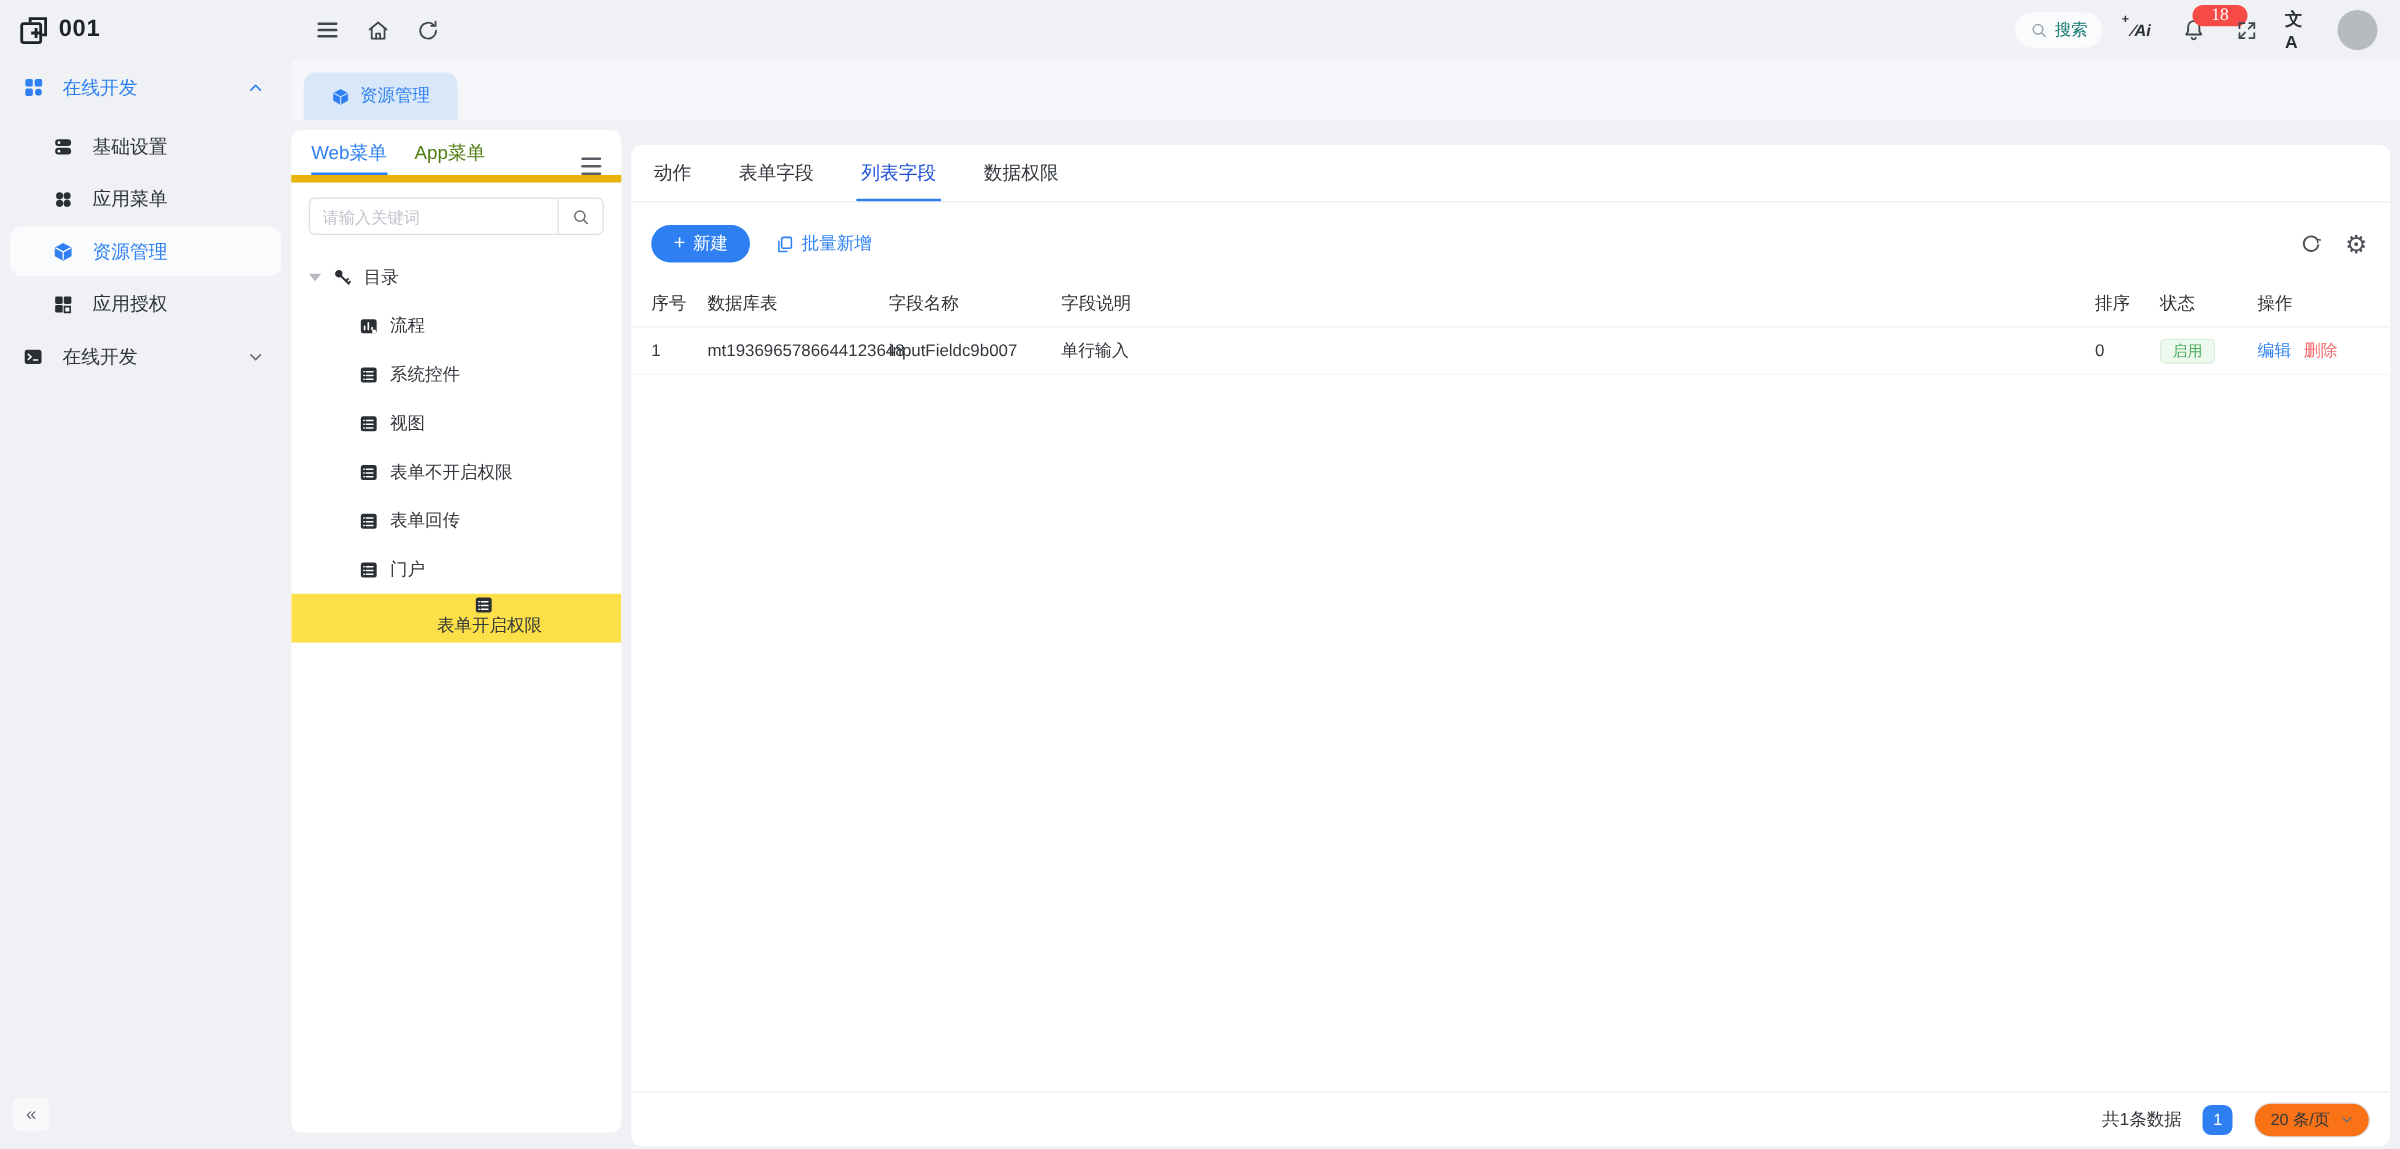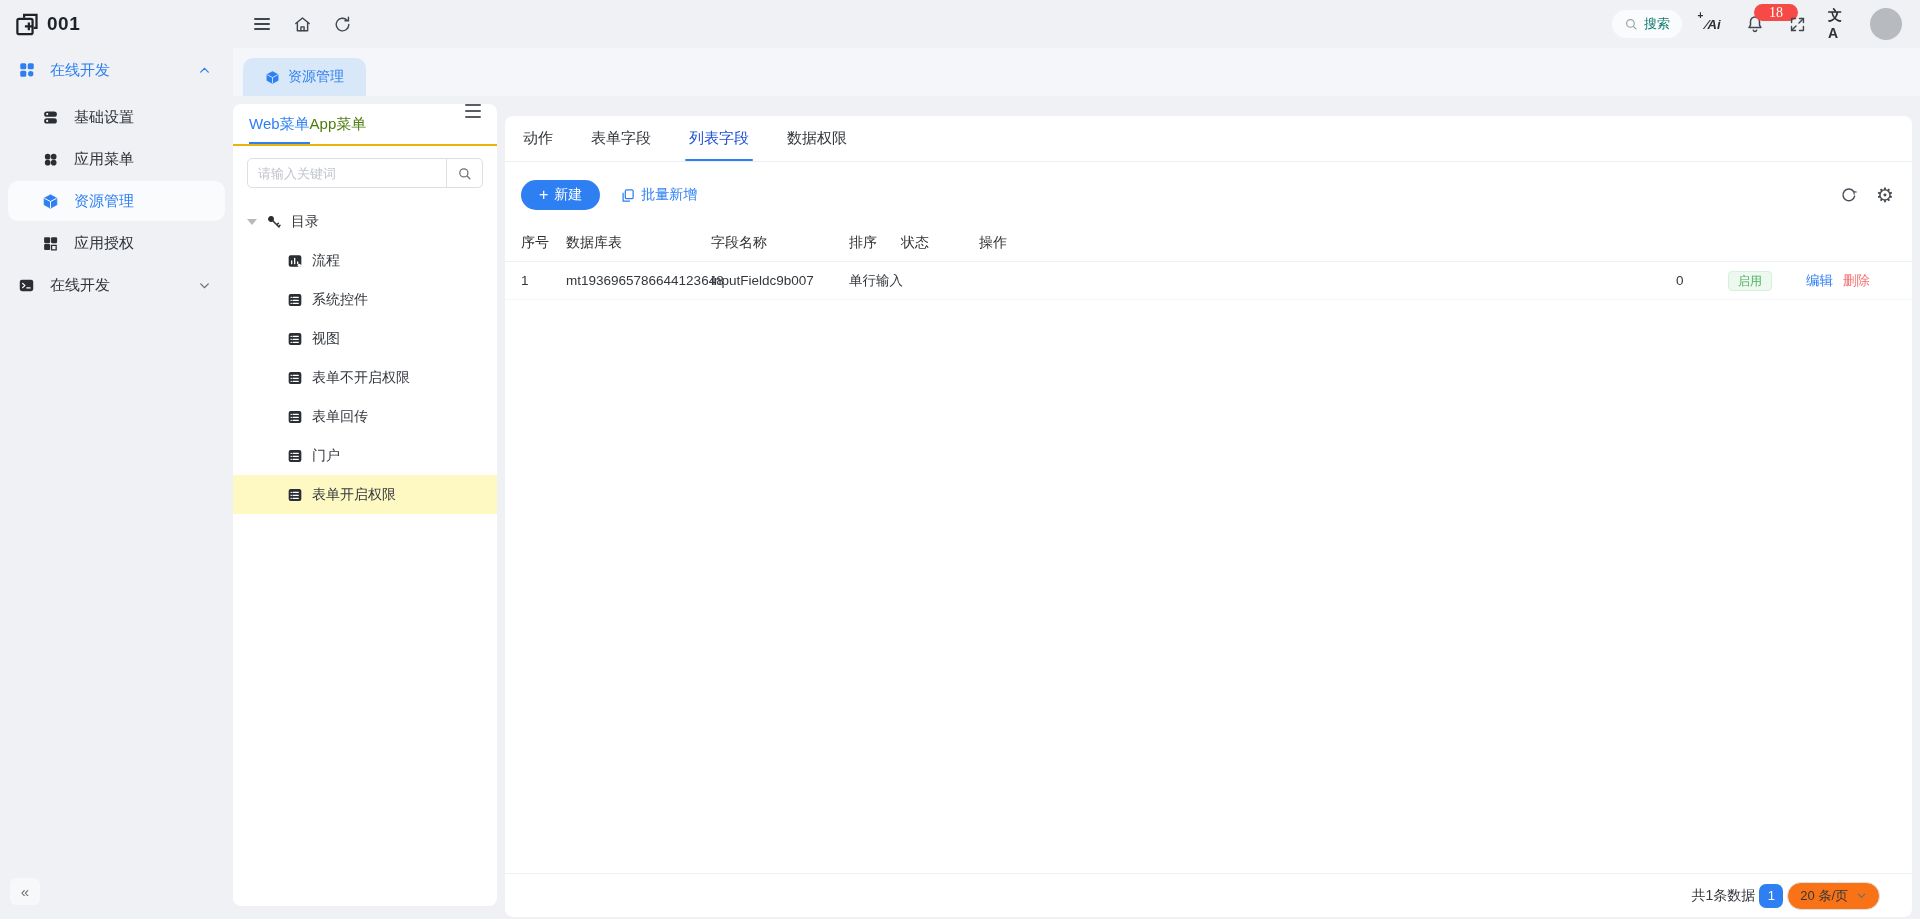--- a/index.html
+++ b/index.html
@@ -34,33 +34,33 @@
   .gap-sm { height:3px; }
 
   .collapse-btn { position:absolute; left:10px; top:878px; width:30px; height:27px; background:#f7f8fa; border-radius:6px; color:#6b6f75; font-size:15px; display:flex; align-items:center; justify-content:center; cursor:pointer; }
 
   
   .tabstrip { position:absolute; left:233px; top:48px; right:0; height:48px; background:#f4f6f9; display:flex; align-items:flex-end; padding-left:10px; }
   .wtab { height:38px; background:#d9e8f8; border-radius:10px 10px 0 0; display:flex; align-items:center; gap:8px; padding:0 22px; color:#2e80f2; font-size:14px; cursor:pointer; }
 
   
   .tree-panel { position:absolute; left:233px; top:104px; width:264px; height:802px; background:#fff; border-radius:8px; display:flex; flex-direction:column; }
-  .tp-head { height:42px; border-bottom:2px solid #eab308; display:flex; align-items:flex-start; padding:0 16px; }
+  .tp-head { height:42px; border-bottom:6px solid #eab308; display:flex; align-items:flex-end; padding:0 16px; gap:22px; }
   .tp-tab { font-size:15px; color:#4d7c0f; cursor:pointer; position:relative; height:100%; display:flex; align-items:center; }
   .tp-tab.active { color:#2e80f2; }
   .tp-tab.active .uline { position:absolute; left:0; right:0; bottom:0; height:2px; background:#2e80f2; }
   .tp-menu-ic { margin-left:auto; display:flex; flex-direction:column; gap:4px; width:16px; cursor:pointer; }
   .tp-menu-ic i { height:2px; background:#5a5e64; border-radius:1px; }
   .tp-search { margin:12px 14px 10px; height:30px; border:1px solid #dcdfe6; border-radius:5px; display:flex; align-items:center; overflow:hidden; background:#fff; }
   .tp-search input { flex:1; border:none; outline:none; padding:0 10px; font-size:13px; color:#333; font-family:inherit; background:transparent; }
   .tp-search input::placeholder { color:#c0c4cc; }
   .tp-search .sbtn { width:36px; height:100%; border-left:1px solid #dcdfe6; display:flex; align-items:center; justify-content:center; color:#6b6f75; cursor:pointer; }
   .tree { flex:1; overflow:hidden; padding-top:4px; }
   .tree-row { height:39px; display:flex; align-items:center; font-size:14px; color:#33373c; cursor:pointer; padding-left:14px; }
-  .tree-row.selected { background:#fef9c3; }
+  .tree-row.selected { background:#fde047;flex-direction:column; }
   .tree-row .caret { width:0; height:0; border-left:5px solid transparent; border-right:5px solid transparent; border-top:6px solid #b6b9be; margin-right:8px; }
   .tree-row .t-ic { width:17px; height:17px; margin-right:9px; display:flex; align-items:center; justify-content:center; }
   .tree-row.child { padding-left:53px; }
 
   
   .main-panel { position:absolute; left:505px; top:116px; width:1407px; height:801px; background:#fff; border-radius:8px; display:flex; flex-direction:column; }
   .m-tabs { height:46px; border-bottom:1px solid #ebeef2; display:flex; align-items:center; padding:0 18px; gap:38px; flex:none; }
   .m-tab { font-size:15px; color:#33373c; cursor:pointer; position:relative; height:100%; display:flex; align-items:center; }
   .m-tab.active { color:#1d4ed8; }
   .m-tab .uline { position:absolute; left:-4px; right:-4px; bottom:0; height:2px; background:#2e80f2; border-radius:1px; }
@@ -77,21 +77,21 @@
   .c-fn { width:138px; }
   .c-fd { flex:1; }
   .c-sort { width:52px; }
   .c-status { width:78px; }
   .c-act { width:90px; display:flex; gap:10px; }
   .status-tag { display:inline-block; font-size:12px; color:#4cae5c; background:#edf8ef; border:1px solid #d7efdc; border-radius:4px; padding:3px 9px; line-height:1; }
   .lnk-edit { color:#2e80f2; cursor:pointer; }
   .lnk-del { color:#f56c6c; cursor:pointer; }
 
   .m-spacer { flex:1; }
-  .m-foot { height:44px; border-top:1px solid #eef0f3; display:flex; align-items:center; justify-content:flex-end; gap:4px; padding:0 32px; flex:none; font-size:14px; color:#33373c; }
+  .m-foot { height:44px; border-top:1px solid #eef0f3; display:flex; align-items:center; justify-content:flex-end; gap:17px; padding:0 16px; flex:none; font-size:14px; color:#33373c; }
   .page-num { width:24px; height:24px; background:#2e80f2; color:#fff; border-radius:7px; display:flex; align-items:center; justify-content:center; font-size:13px; cursor:pointer; }
   .page-size { height:28px; border:1px solid #dde0e5; border-radius:14px; display:flex; align-items:center; gap:8px; padding:0 12px; font-size:13px; color:#33373c; cursor:pointer; background:#f97316; }
 
   svg { display:block; }
 </style>
 </head>
 <body>
 
 <div class="topbar">
   <div class="logo-wrap">
@@ -405,20 +405,21 @@
       <span class="icon-btn" style="font-size:20px;color:#4a4f55;">
         <span>⚙</span>
       </span>
     </span>
   </div>
 
   <div class="thead">
     <span class="c-idx">序号</span>
     <span class="c-db">数据库表</span>
     <span class="c-fn">字段名称</span>
+    <span class="c-fd">字段说明</span>
     <span class="c-sort">排序</span>
     <span class="c-status">状态</span>
     <span class="c-act">操作</span>
   </div>
 
   <div class="trow">
     <span class="c-idx">1</span>
     <span class="c-db">mt1936965786644123648</span>
     <span class="c-fn">inputFieldc9b007</span>
     <span class="c-fd">单行输入</span>

